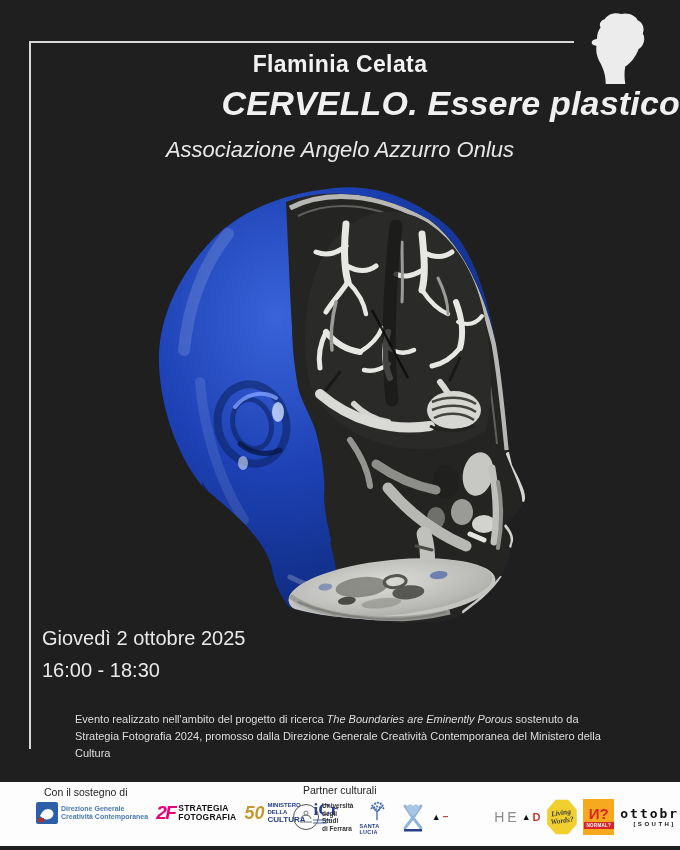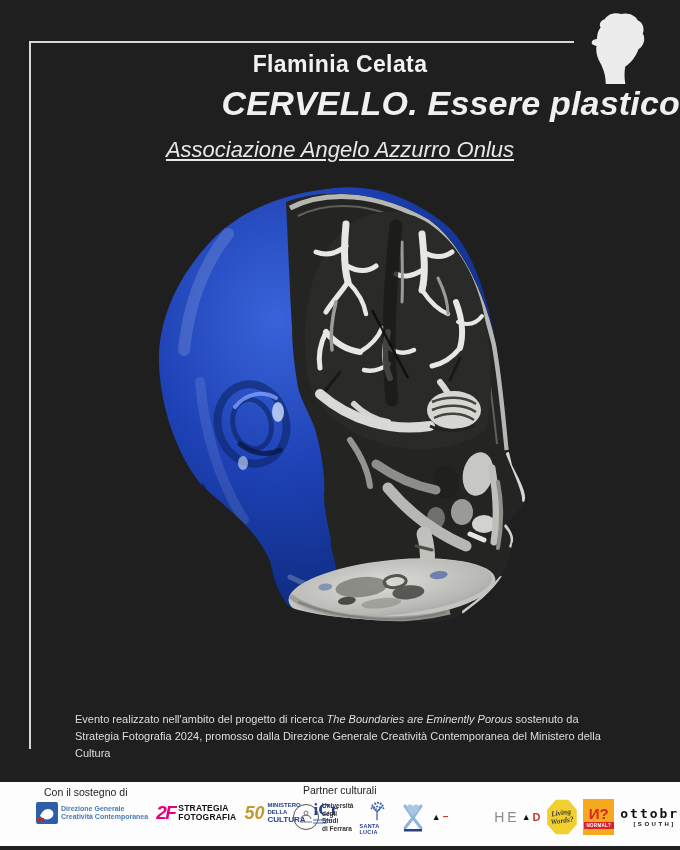--- a/index.html
+++ b/index.html
@@ -11,21 +11,21 @@
   .frame-top{position:absolute;left:29px;top:41px;width:545px;height:2px;background:#d8d8d8;}
   .frame-left{position:absolute;left:29px;top:41px;width:2px;height:708px;background:#d8d8d8;}
 
   .silhouette{position:absolute;left:584px;top:12px;width:62px;height:72px;}
 
   .artist{position:absolute;top:51px;left:0;width:680px;text-align:center;
     color:#f2f2f2;font-size:23px;font-weight:bold;letter-spacing:.4px;}
   .title{position:absolute;top:84px;left:0;width:680px;text-align:right;
     color:#f0f0f0;font-size:34px;font-weight:bold;font-style:italic;letter-spacing:.2px;}
   .subtitle{position:absolute;top:137px;left:0;width:680px;text-align:center;
-    color:#e8e8e8;font-size:22px;font-style:italic;text-decoration:underline;}
+    color:#e8e8e8;font-size:22px;font-style:italic;}
 
   .artwork{position:absolute;left:140px;top:182px;width:420px;height:440px;}
 
   .when{position:absolute;left:42px;top:622px;color:#e9e9e9;font-size:20px;line-height:32px;}
 
   .credits{position:absolute;top:711px;left:75px;width:530px;text-align:left;
     color:#dedede;font-size:11px;line-height:17px;}
   .credits .it{font-style:italic;}
 
   
@@ -218,20 +218,22 @@
       <ellipse cx="300" cy="398" rx="9" ry="4" fill="#24459e" opacity=".55"></ellipse>
       <ellipse cx="186" cy="398" rx="7" ry="3.5" fill="#24459e" opacity=".4"></ellipse>
       <ellipse cx="240" cy="420" rx="20" ry="5" fill="#8b8b85" opacity=".6"></ellipse>
     </g>
     <path d="M150,414 C180,436 250,444 310,430" stroke="#9a9a96" stroke-width="5" fill="none" opacity=".9"></path>
     <path d="M158,420 C200,438 260,442 306,430" stroke="#787874" stroke-width="2" fill="none" opacity=".8"></path>
   </g>
 </svg>
 
 <div class="when">
+  <div>Giovedì 2 ottobre 2025</div>
+  <div>16:00 - 18:30</div>
 </div>
 
 <div class="credits"><span>Evento realizzato nell'ambito del progetto di ricerca </span><span class="it">The Boundaries are Eminently Porous</span><span> sostenuto da Strategia Fotografia 2024, promosso dalla Direzione Generale Creatività Contemporanea del Ministero della Cultura</span></div>
 
 <div class="bar">
   <div class="support-label">Con il sostegno di</div>
   <div class="partners-label">Partner culturali</div>
 
   <div class="support-logos">
     <div class="lg">

